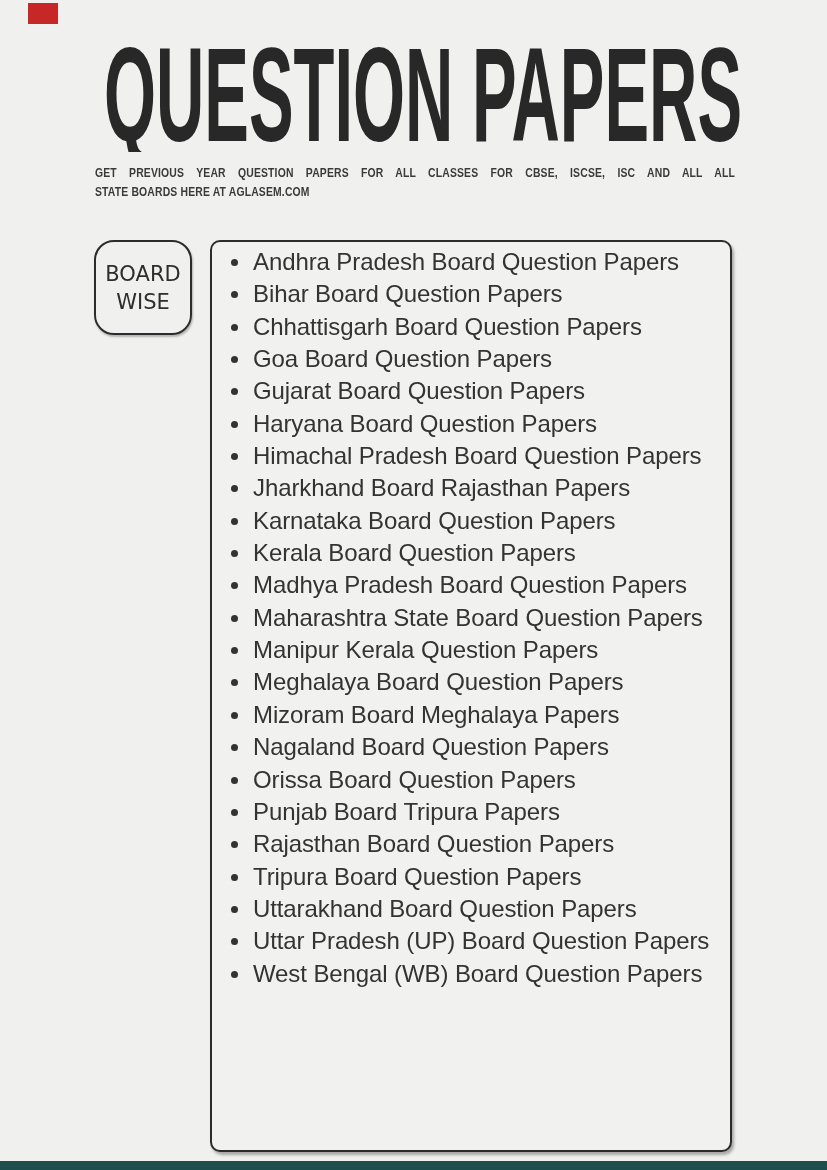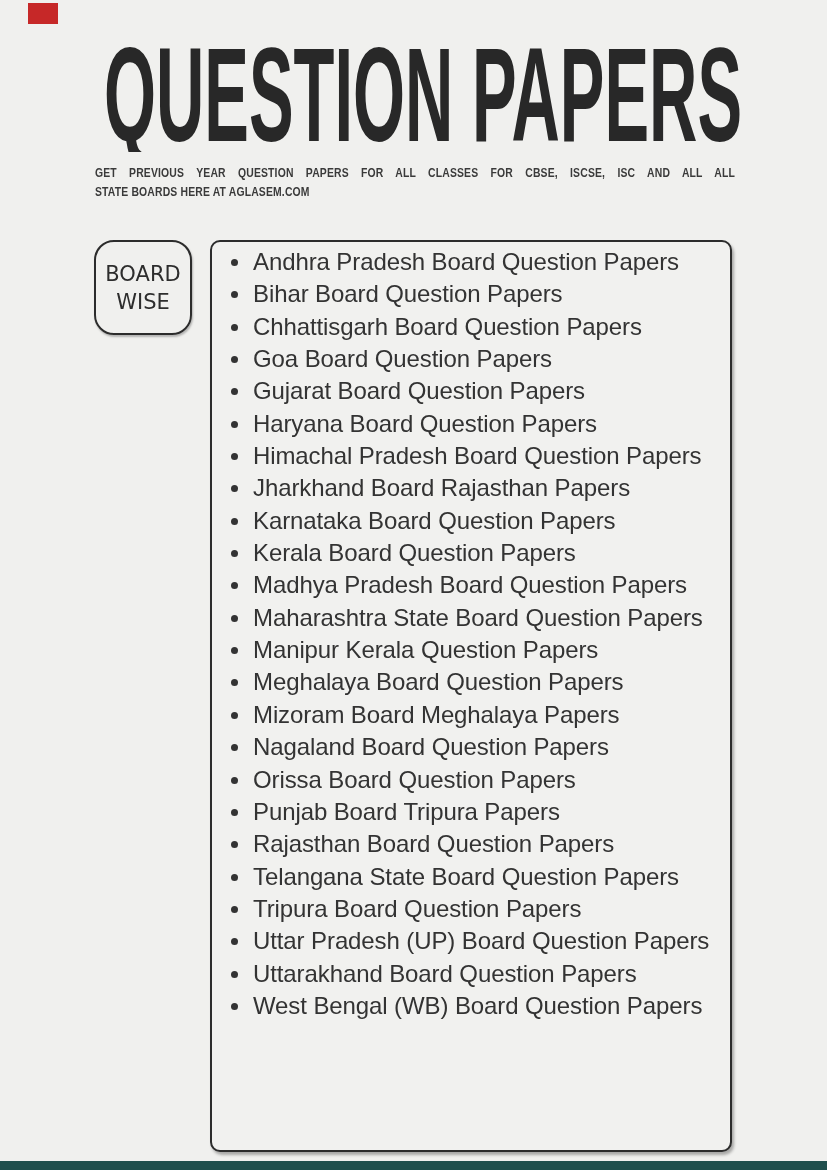--- a/index.html
+++ b/index.html
@@ -133,21 +133,20 @@
       <li>Kerala Board Question Papers</li>
       <li>Madhya Pradesh Board Question Papers</li>
       <li>Maharashtra State Board Question Papers</li>
       <li>Manipur Kerala Question Papers</li>
       <li>Meghalaya Board Question Papers</li>
       <li>Mizoram Board Meghalaya Papers</li>
       <li>Nagaland Board Question Papers</li>
       <li>Orissa Board Question Papers</li>
       <li>Punjab Board Tripura Papers</li>
       <li>Rajasthan Board Question Papers</li>
-      <li>Telangana State Board Question Papers</li>
       <li>Tripura Board Question Papers</li>
+      <li>Uttarakhand Board Question Papers</li>
       <li>Uttar Pradesh (UP) Board Question Papers</li>
-      <li>Uttarakhand Board Question Papers</li>
       <li>West Bengal (WB) Board Question Papers</li>
     </ul>
 </div>
 
 <div class="footer-bar"></div>
 
 </body></html>

